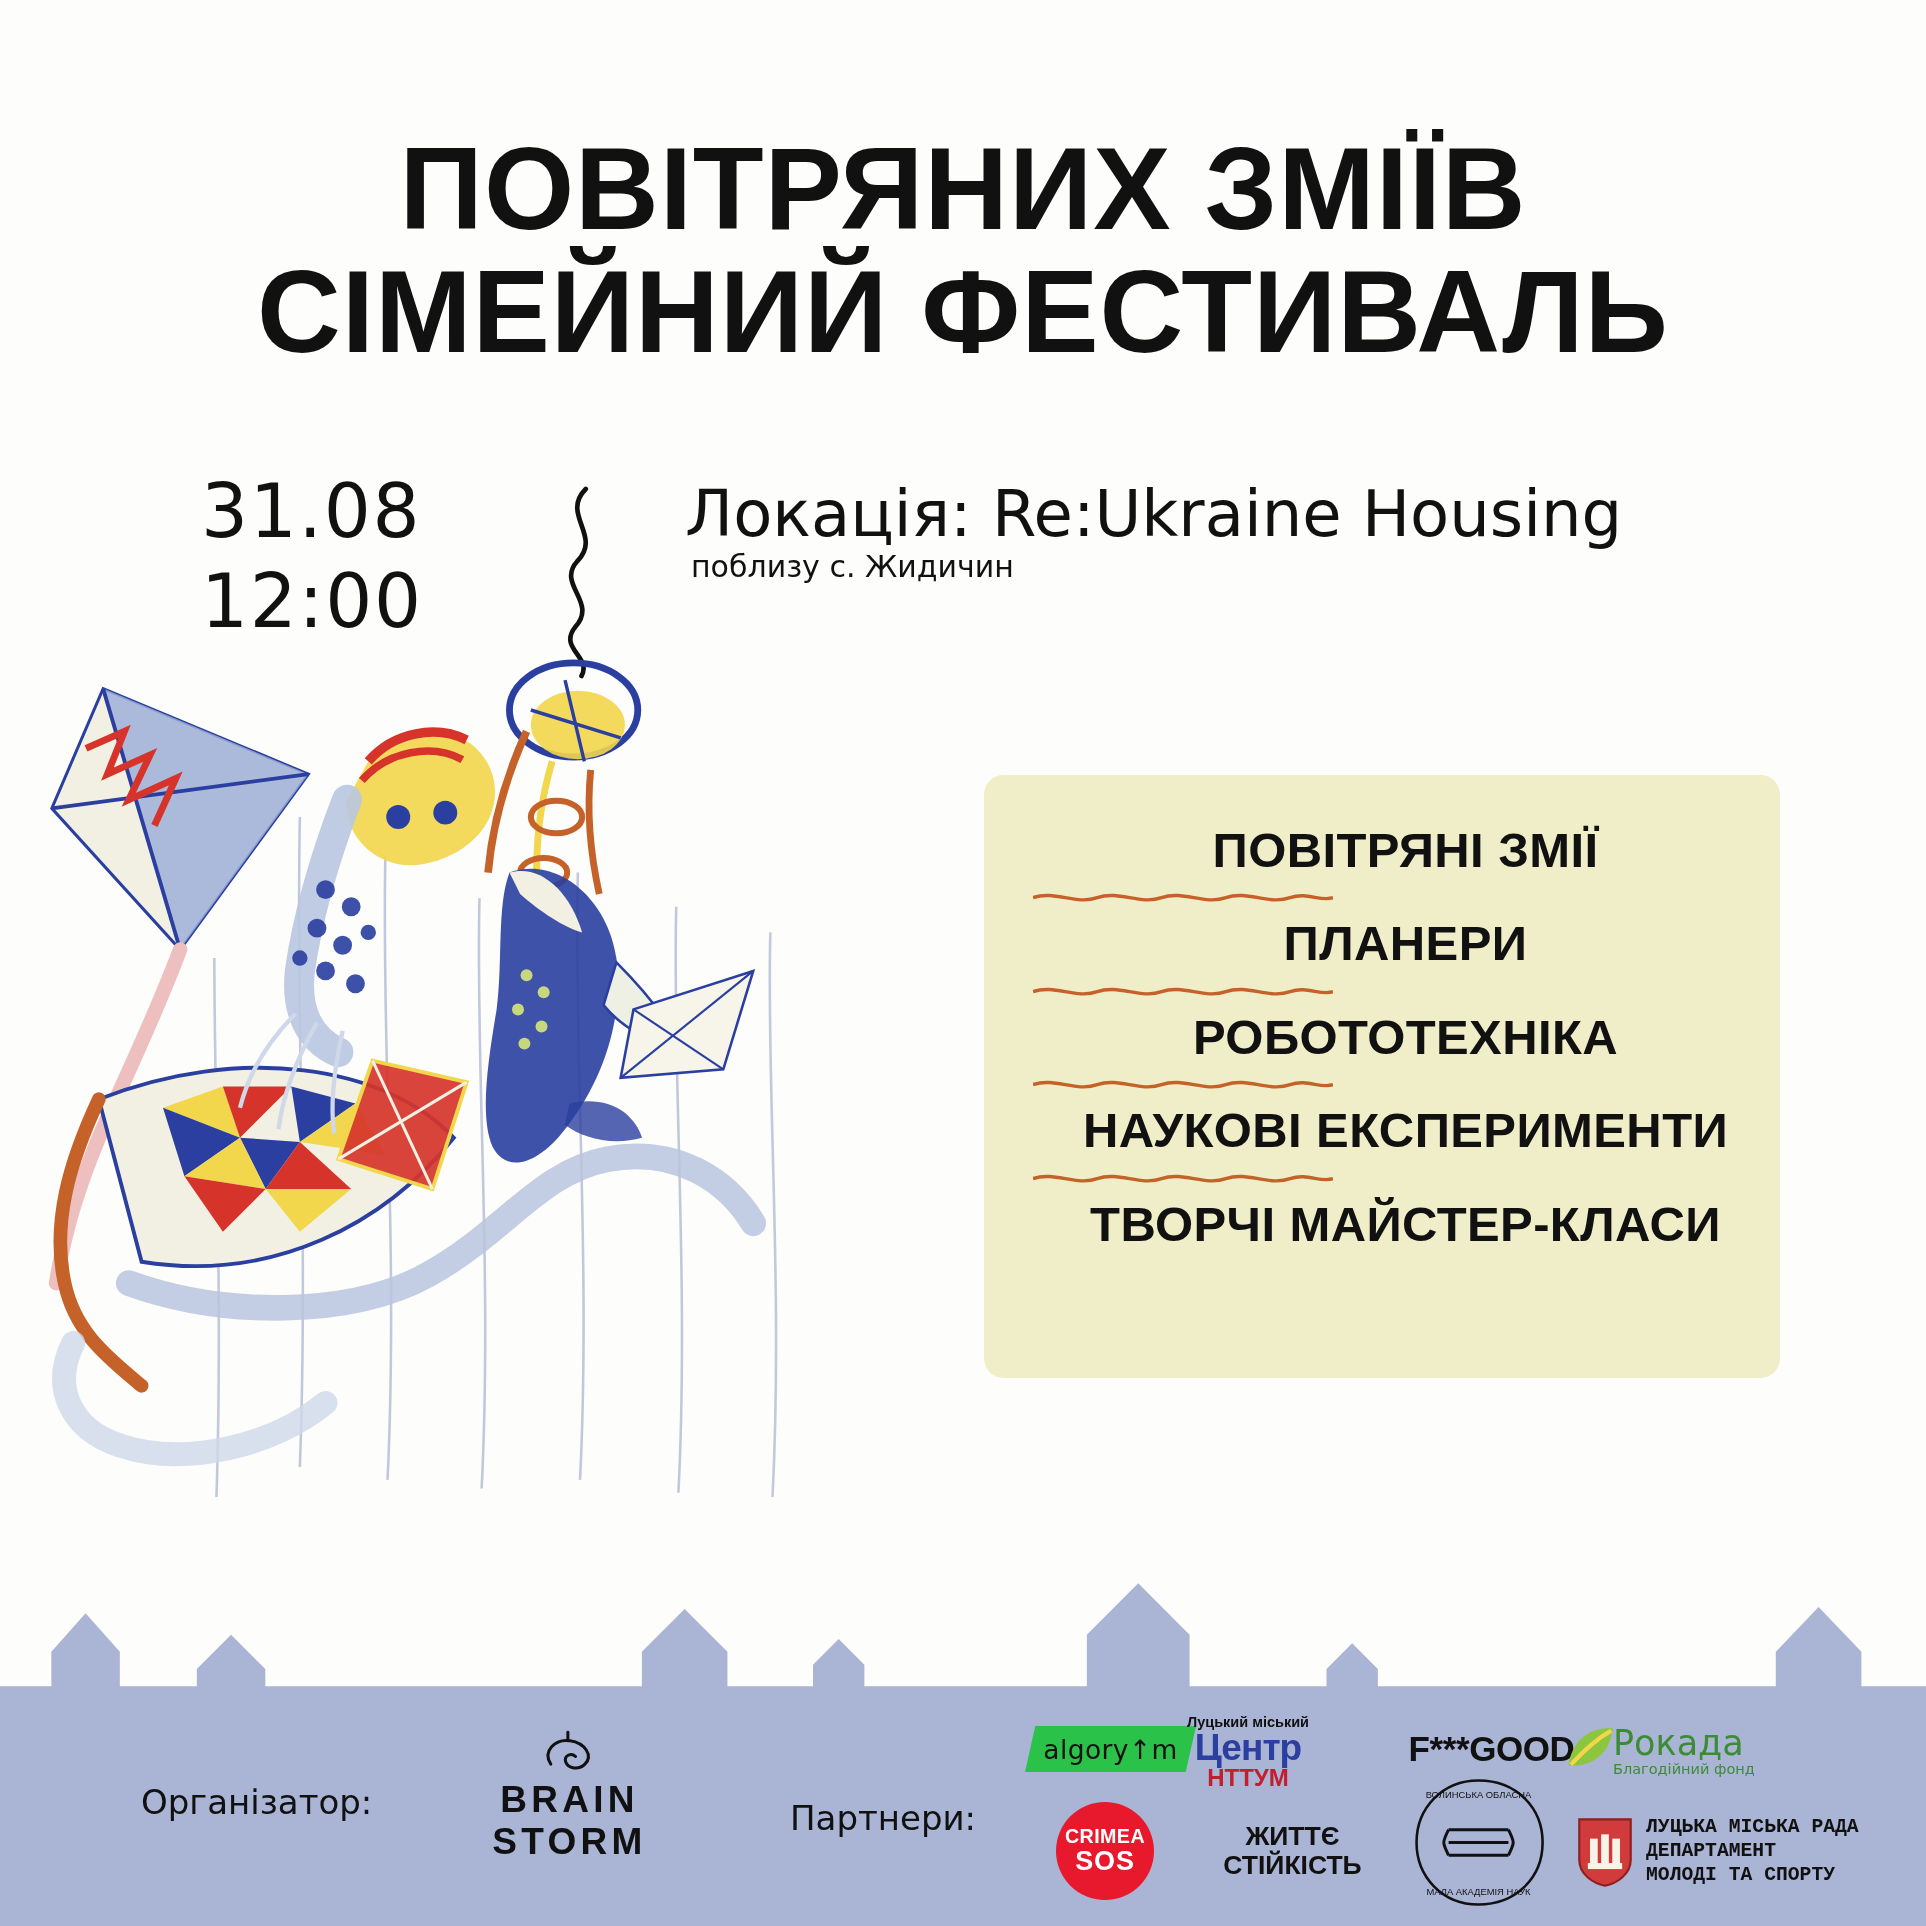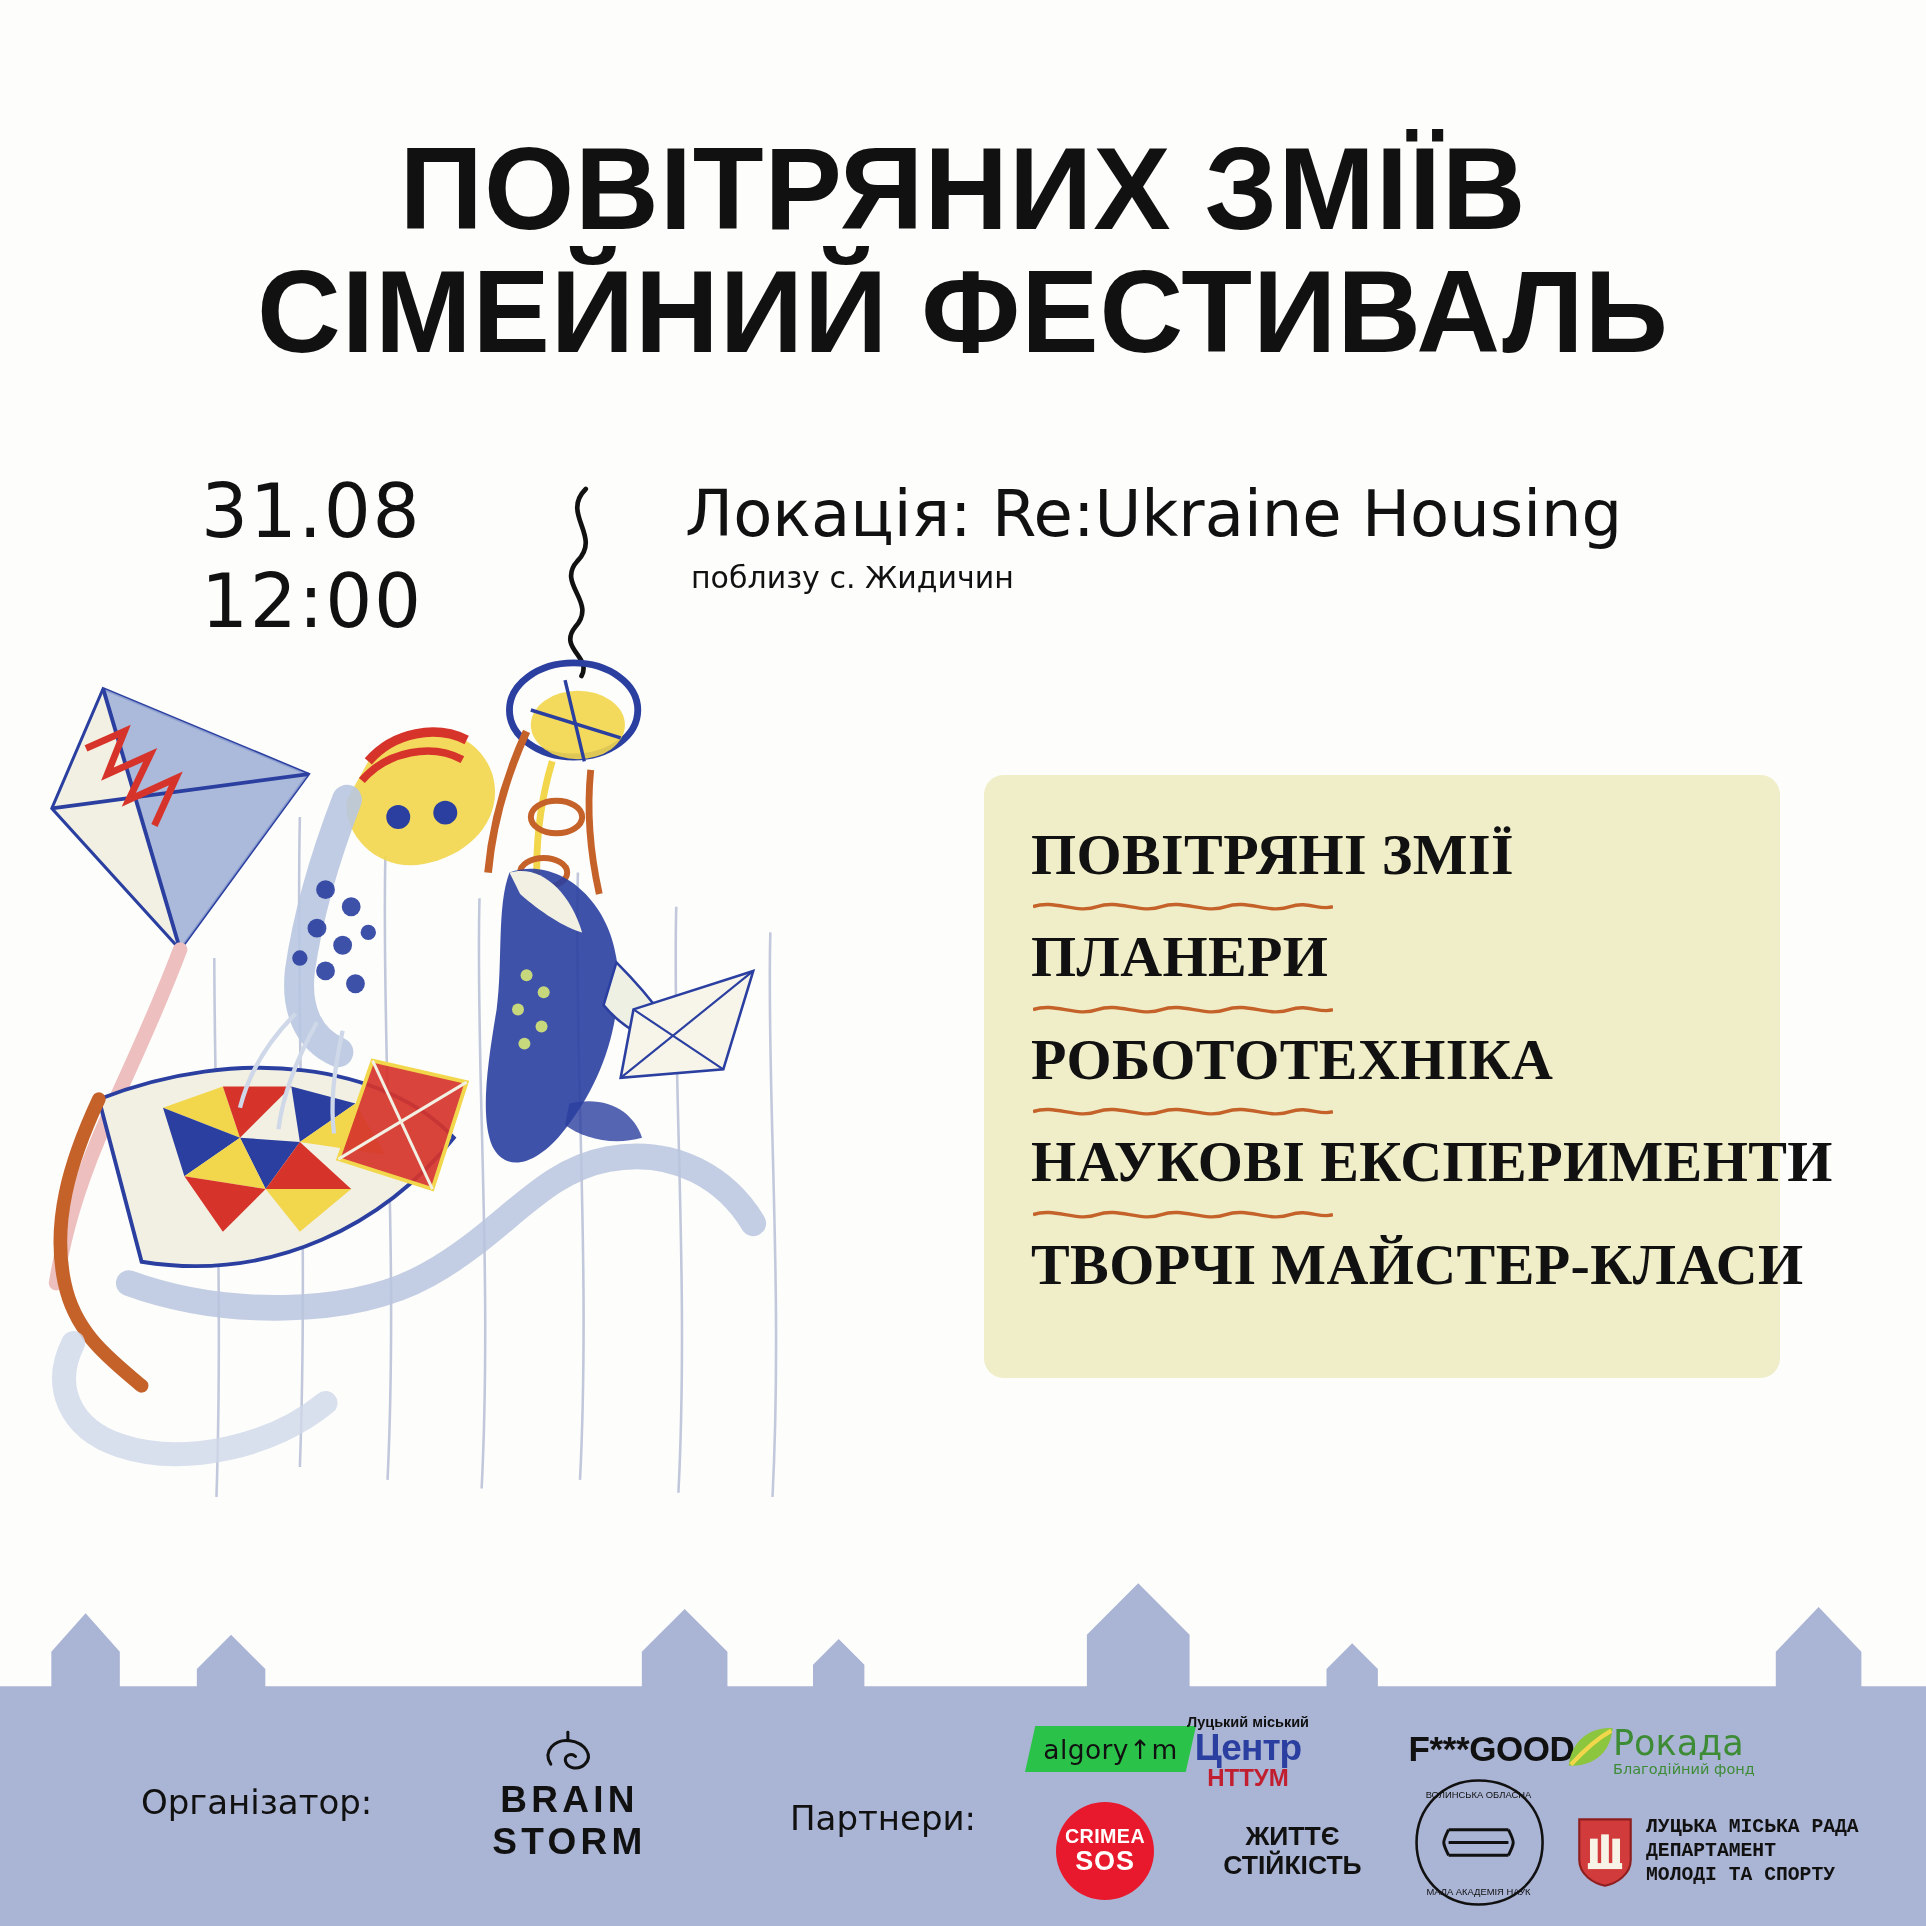--- a/index.html
+++ b/index.html
@@ -72,21 +72,20 @@
     width: 1155px;
   }
   .loc-main {
     font-family: "DejaVu Sans", sans-serif;
     font-size: 64px;
     color: #111111;
     line-height: 1.1;
     white-space: nowrap;
   }
   .loc-sub {
-    margin-top: 11px;
     font-family: "DejaVu Sans", sans-serif;
     font-size: 30px;
     color: #111111;
     margin-left: 6px;
   }
 
   
   .panel {
     position: absolute;
     top: 775px;
@@ -95,27 +94,28 @@
     height: 603px;
     background: #f0eec8;
     border-radius: 19.7px;
     padding: 0;
     box-sizing: border-box;
   }
   .panel-inner {
     padding: 51px 0 0 47px;
   }
   .panel-item {
-    font-family: Liberation Serif, serif;
-    font-weight: bold;
-    font-size: 58px;
+    font-family: Liberation Sans, sans-serif;
+    font-weight: bold;
+    font-size: 49px;
     letter-spacing: 0.4px;
     color: #111111;
     line-height: 1;
     white-space: nowrap;
+    text-align: center;
   }
   .wave {
     margin: 15.4px 0 14.5px 1.7px;
     width: 300px;
     height: 14.5px;
     display: block;
   }
 
   
   .art {

